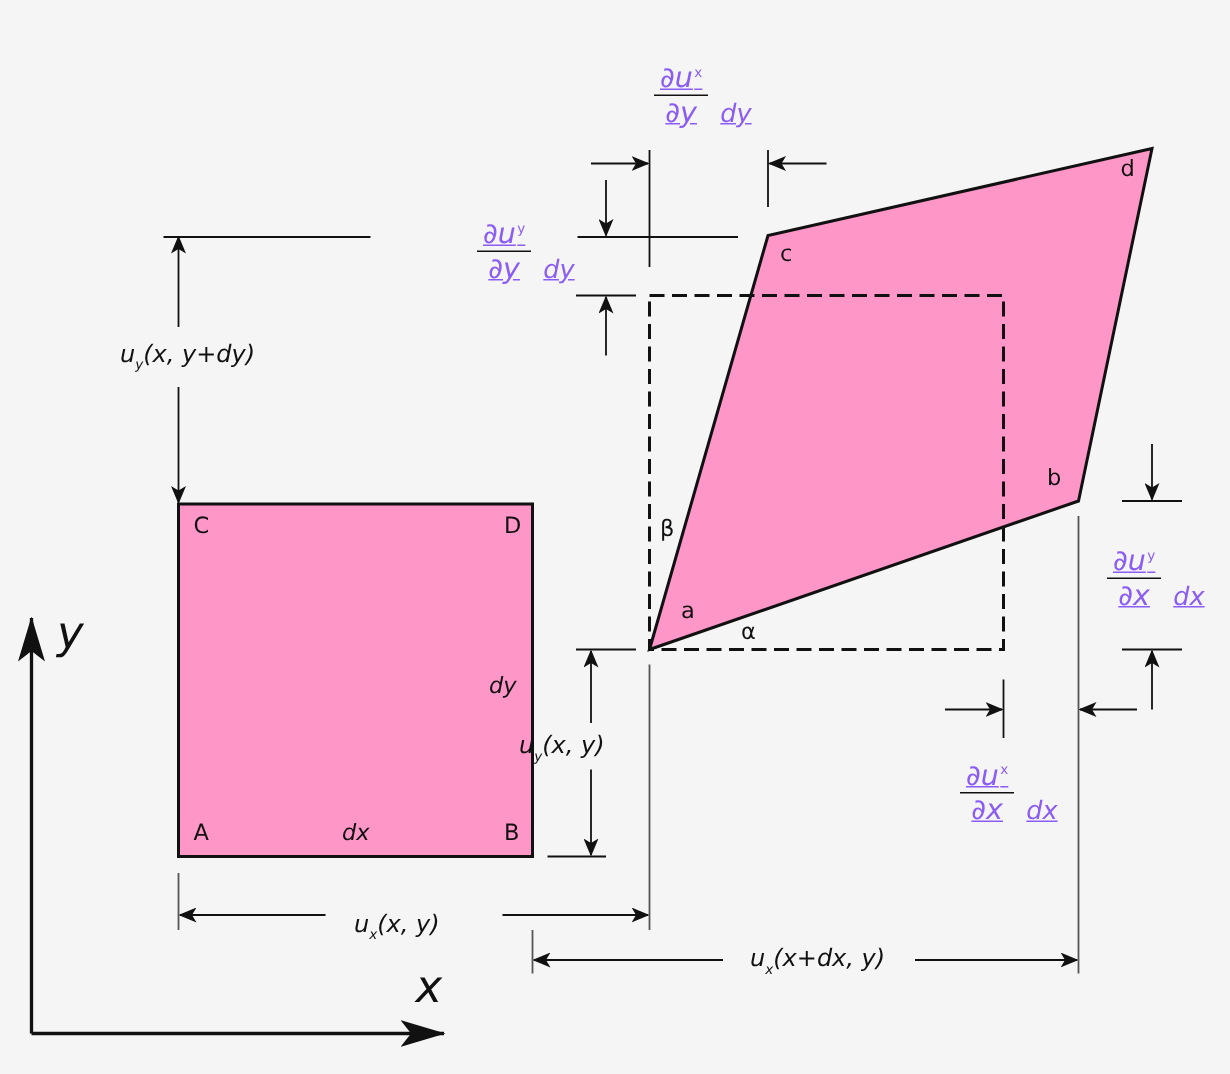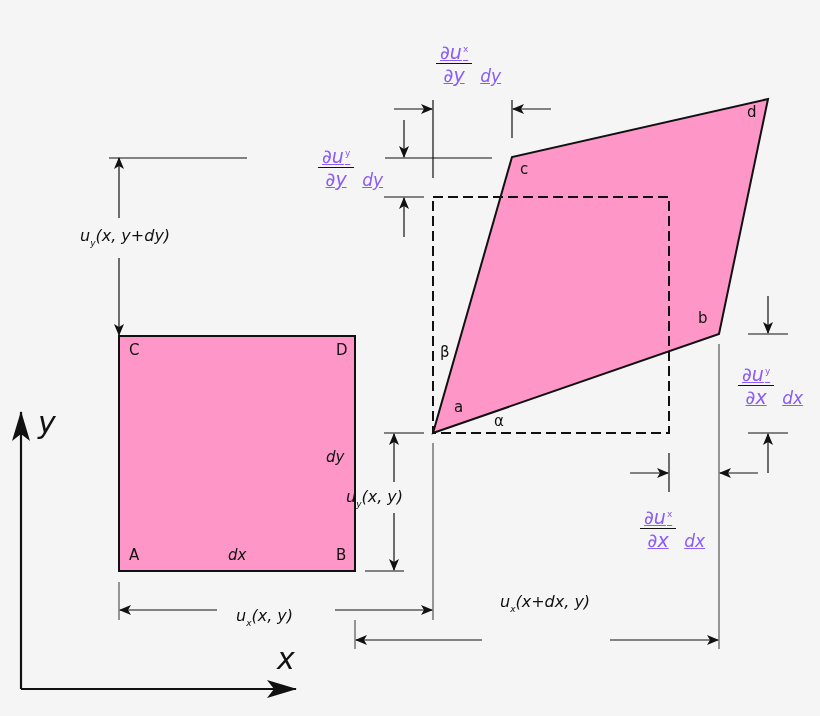--- a/index.html
+++ b/index.html
@@ -112,21 +112,21 @@
   <span class="lbl vtx" style="left:454px; top:400px;">a</span>
   <span class="lbl vtx" style="left:698px; top:311px;">b</span>
   <span class="lbl vtx" style="left:520px; top:162px;">c</span>
   <span class="lbl vtx" style="left:747px; top:105px;">d</span>
   <span class="lbl vtx" style="left:494px; top:414px;">α</span>
   <span class="lbl vtx" style="left:440px; top:345px;">β</span>
 
   <span class="lbl dim" style="left:80px; top:228px;"><span>u</span><span class="sub">y</span><span>(x, y+dy)</span></span>
   <span class="lbl dim" style="left:346px; top:489px;"><span>u</span><span class="sub">y</span><span>(x, y)</span></span>
   <span class="lbl dim" style="left:236px; top:608px;"><span>u</span><span class="sub">x</span><span>(x, y)</span></span>
-  <span class="lbl dim" style="left:500px; top:594px;"><span>u</span><span class="sub">x</span><span>(x+dx, y)</span></span>
+  <span class="lbl dim" style="left:500px; top:631px;"><span>u</span><span class="sub">x</span><span>(x+dx, y)</span></span>
 
   <div class="frac" style="left:436px; top:38px;">
     <span class="fr">
         <span class="num"><span>∂u</span><span class="sub">x</span></span>
         <span class="den">∂y</span>
       </span>
     <span class="suffix">dy</span>
   </div>
   <div class="frac" style="left:318px; top:142px;">
     <span class="fr">

